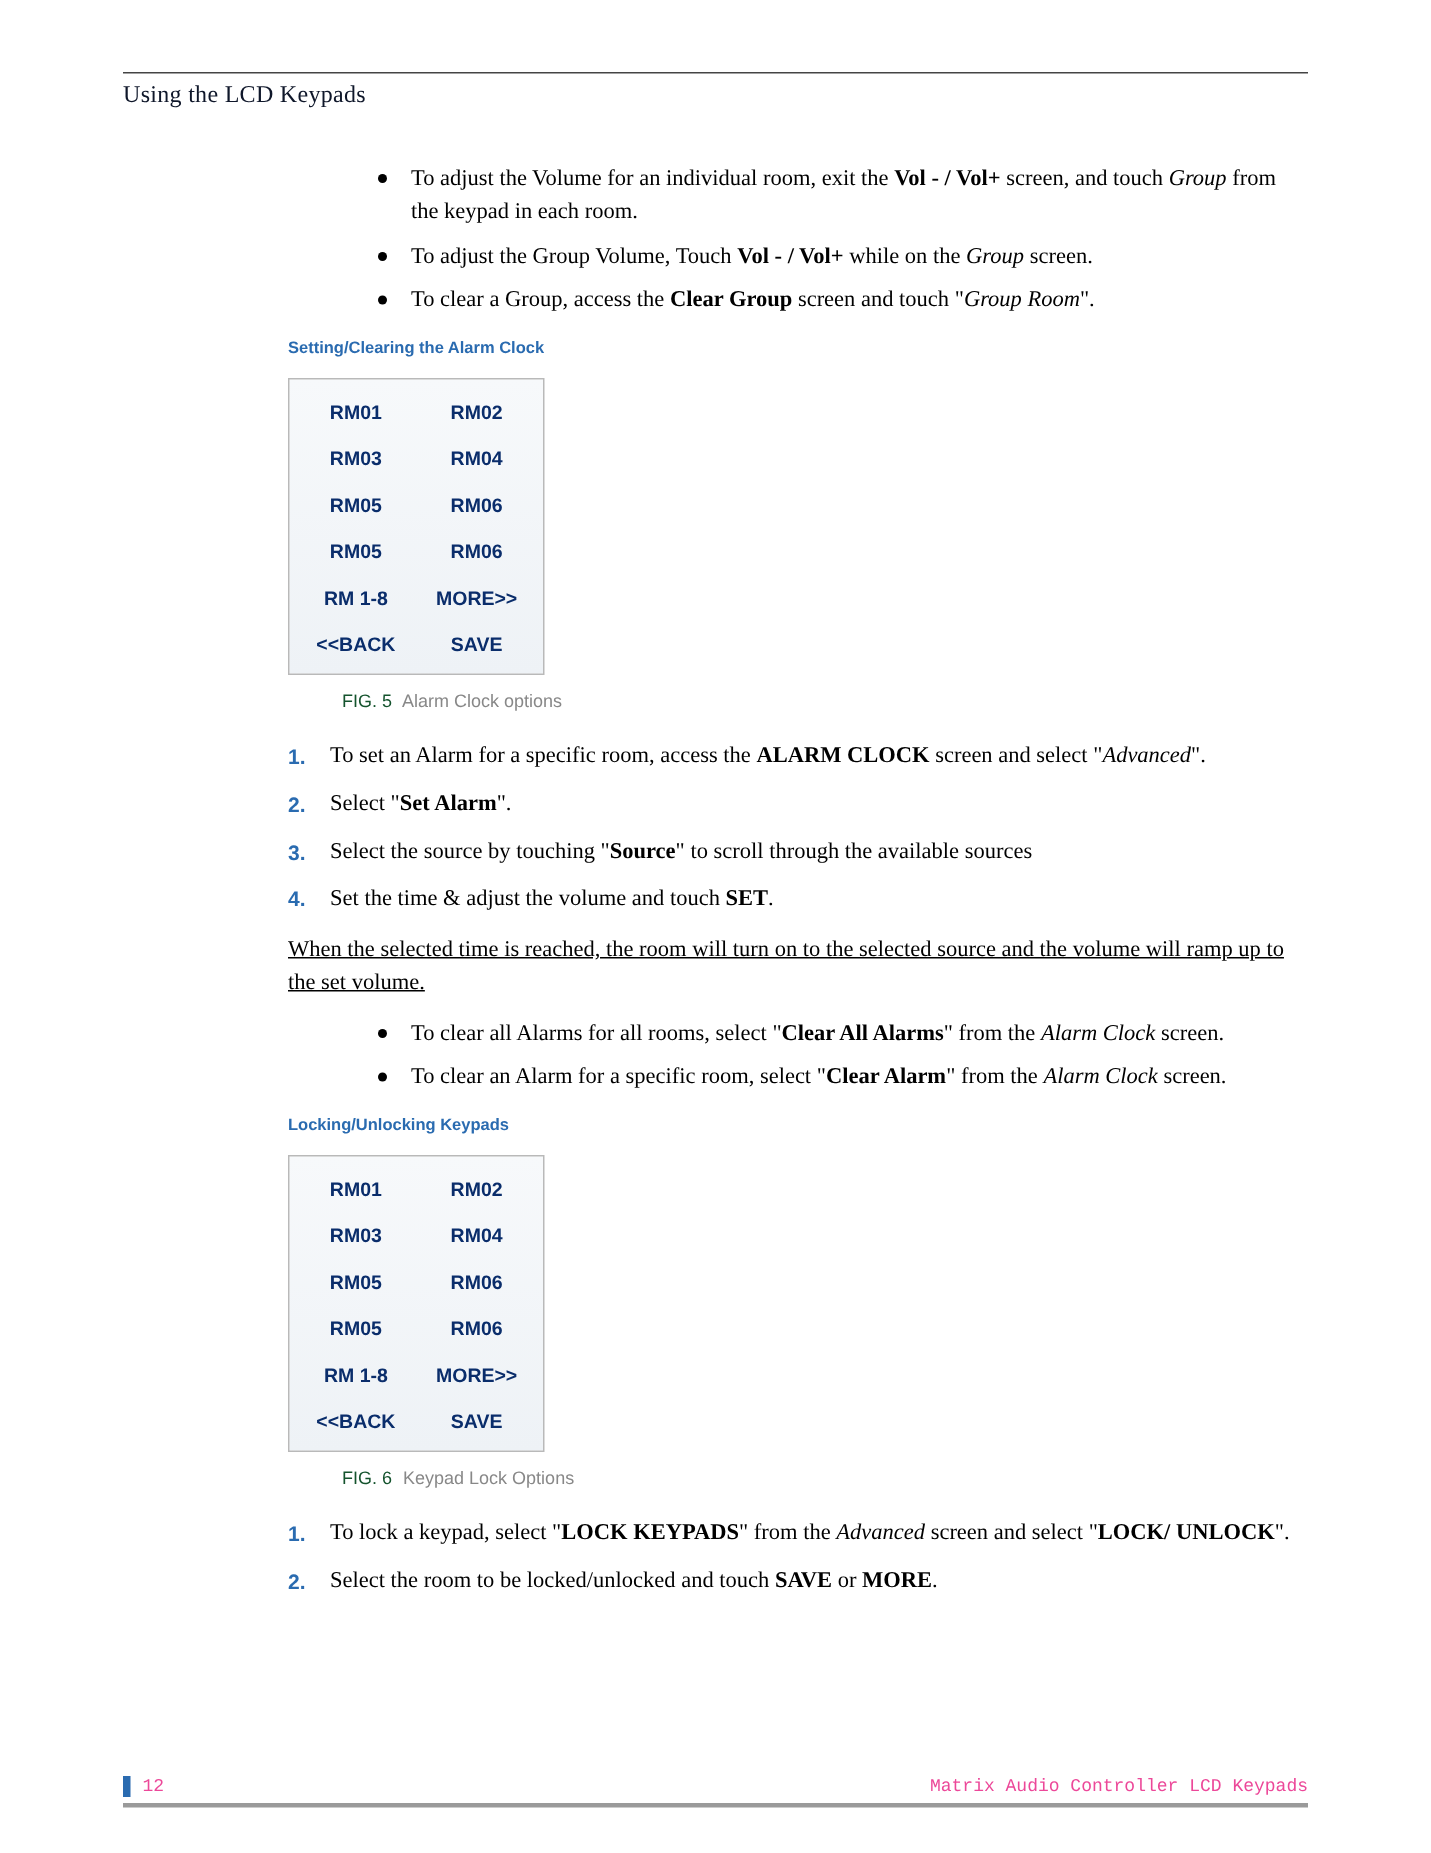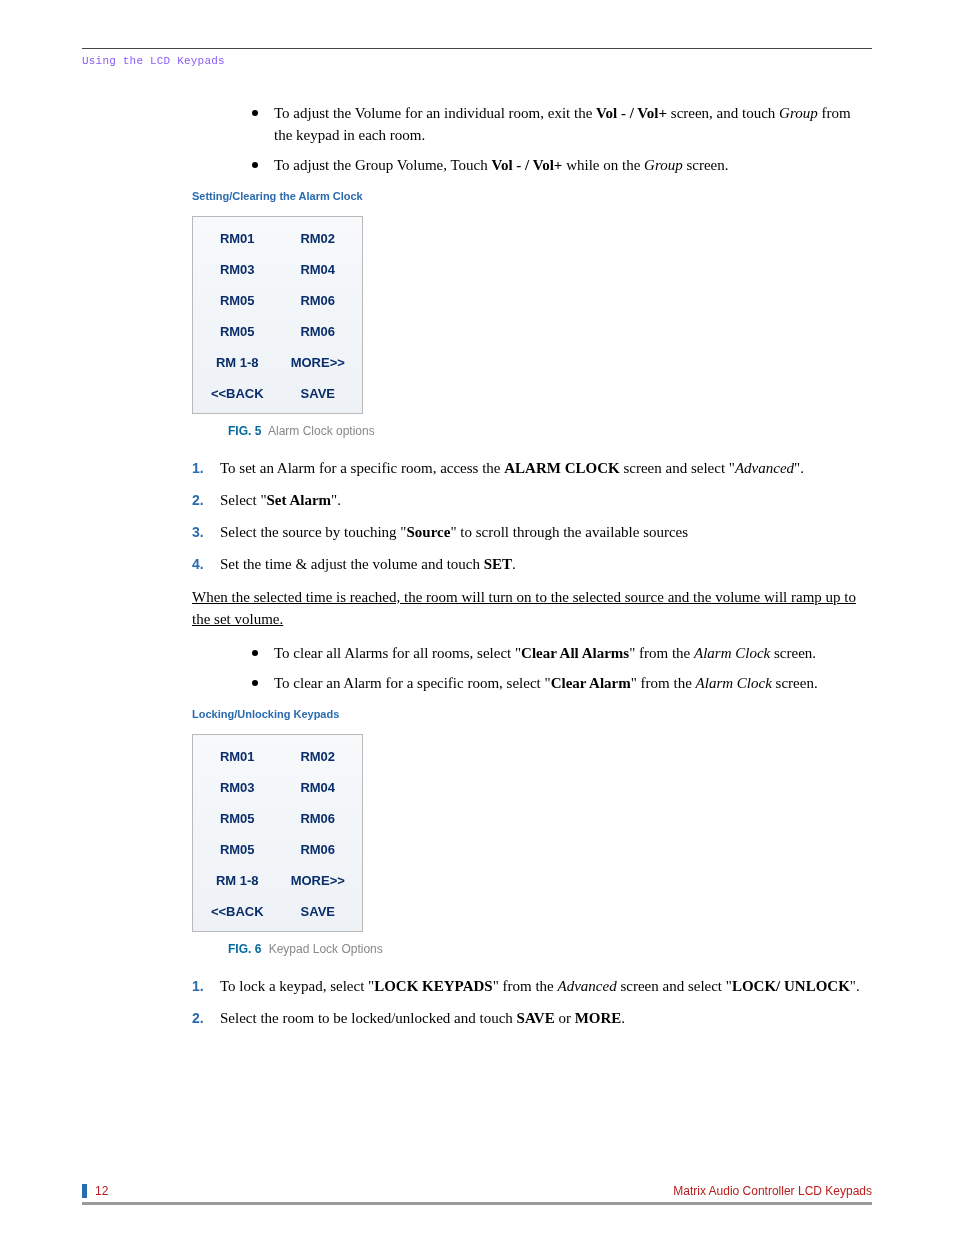--- a/index.html
+++ b/index.html
@@ -16,23 +16,23 @@
     position: absolute;
     left: 82px;
     top: 48px;
     width: 790px;
   }
   .rule {
     border-top: 1px solid #444;
     margin-bottom: 6px;
   }
   .running-head {
-    font-family: Liberation Mono, monospace;
-    font-size: 11px;
-    color: #8b5cf6;
+    font-family: Liberation Serif, serif;
+    font-size: 16px;
+    color: #0f172a;
     letter-spacing: 0.2px;
     margin-bottom: 36px;
   }
   .content {
     margin-left: 110px;
     width: 680px;
   }
   ul.bullets {
     list-style: none;
     margin-left: 60px;
@@ -80,22 +80,22 @@
     color: #0a2d6b;
     padding: 8px 0;
   }
   .fig-cap {
     font-family: Arial, Helvetica, sans-serif;
     font-size: 12px;
     color: #888;
     margin-bottom: 20px;
   }
   .fig-cap .fig-label {
-    font-weight: bold;
-    color: #0369a1;
+    font-weight: normal;
+    color: #14532d;
     margin-right: 4px;
     padding-left: 36px;
   }
   ol.steps {
     list-style: none;
     counter-reset: step;
     margin-bottom: 12px;
   }
   ol.steps li {
     counter-increment: step;
@@ -124,23 +124,23 @@
   .footer {
     position: absolute;
     left: 82px;
     bottom: 30px;
     width: 790px;
   }
   .foot-row {
     display: flex;
     justify-content: space-between;
     align-items: center;
-    font-family: Liberation Sans, sans-serif;
+    font-family: Liberation Mono, monospace;
     font-size: 12px;
-    color: #b91c1c;
+    color: #ec4899;
     margin-bottom: 4px;
   }
   .foot-left {
     display: flex;
     align-items: center;
     gap: 8px;
   }
   .foot-accent {
     width: 5px;
     height: 14px;
@@ -157,20 +157,21 @@
 
 <div class="page">
   <div class="rule"></div>
   <div class="running-head">Using the LCD Keypads</div>
 
   <div class="content">
 
     <ul class="bullets" id="bullets-top">
         <li><span><span>To adjust the Volume for an individual room, exit the </span><span class="b">Vol - / Vol+</span><span> screen, and touch </span><span class="i">Group</span><span> from the keypad in each room.</span></span></li>
         <li><span><span>To adjust the Group Volume, Touch </span><span class="b">Vol - / Vol+</span><span> while on the </span><span class="i">Group</span><span> screen.</span></span></li>
+        <li><span><span>To clear a Group, access the </span><span class="b">Clear Group</span><span> screen and touch "</span><span class="i">Group Room</span><span>".</span></span></li>
       </ul>
 
     <div class="section-head">Setting/Clearing the Alarm Clock</div>
 
     <div class="lcd" id="lcd1">
         <div class="lcd-row">
           <div class="lcd-cell">RM01</div>
           <div class="lcd-cell">RM02</div>
         </div>
         <div class="lcd-row">

